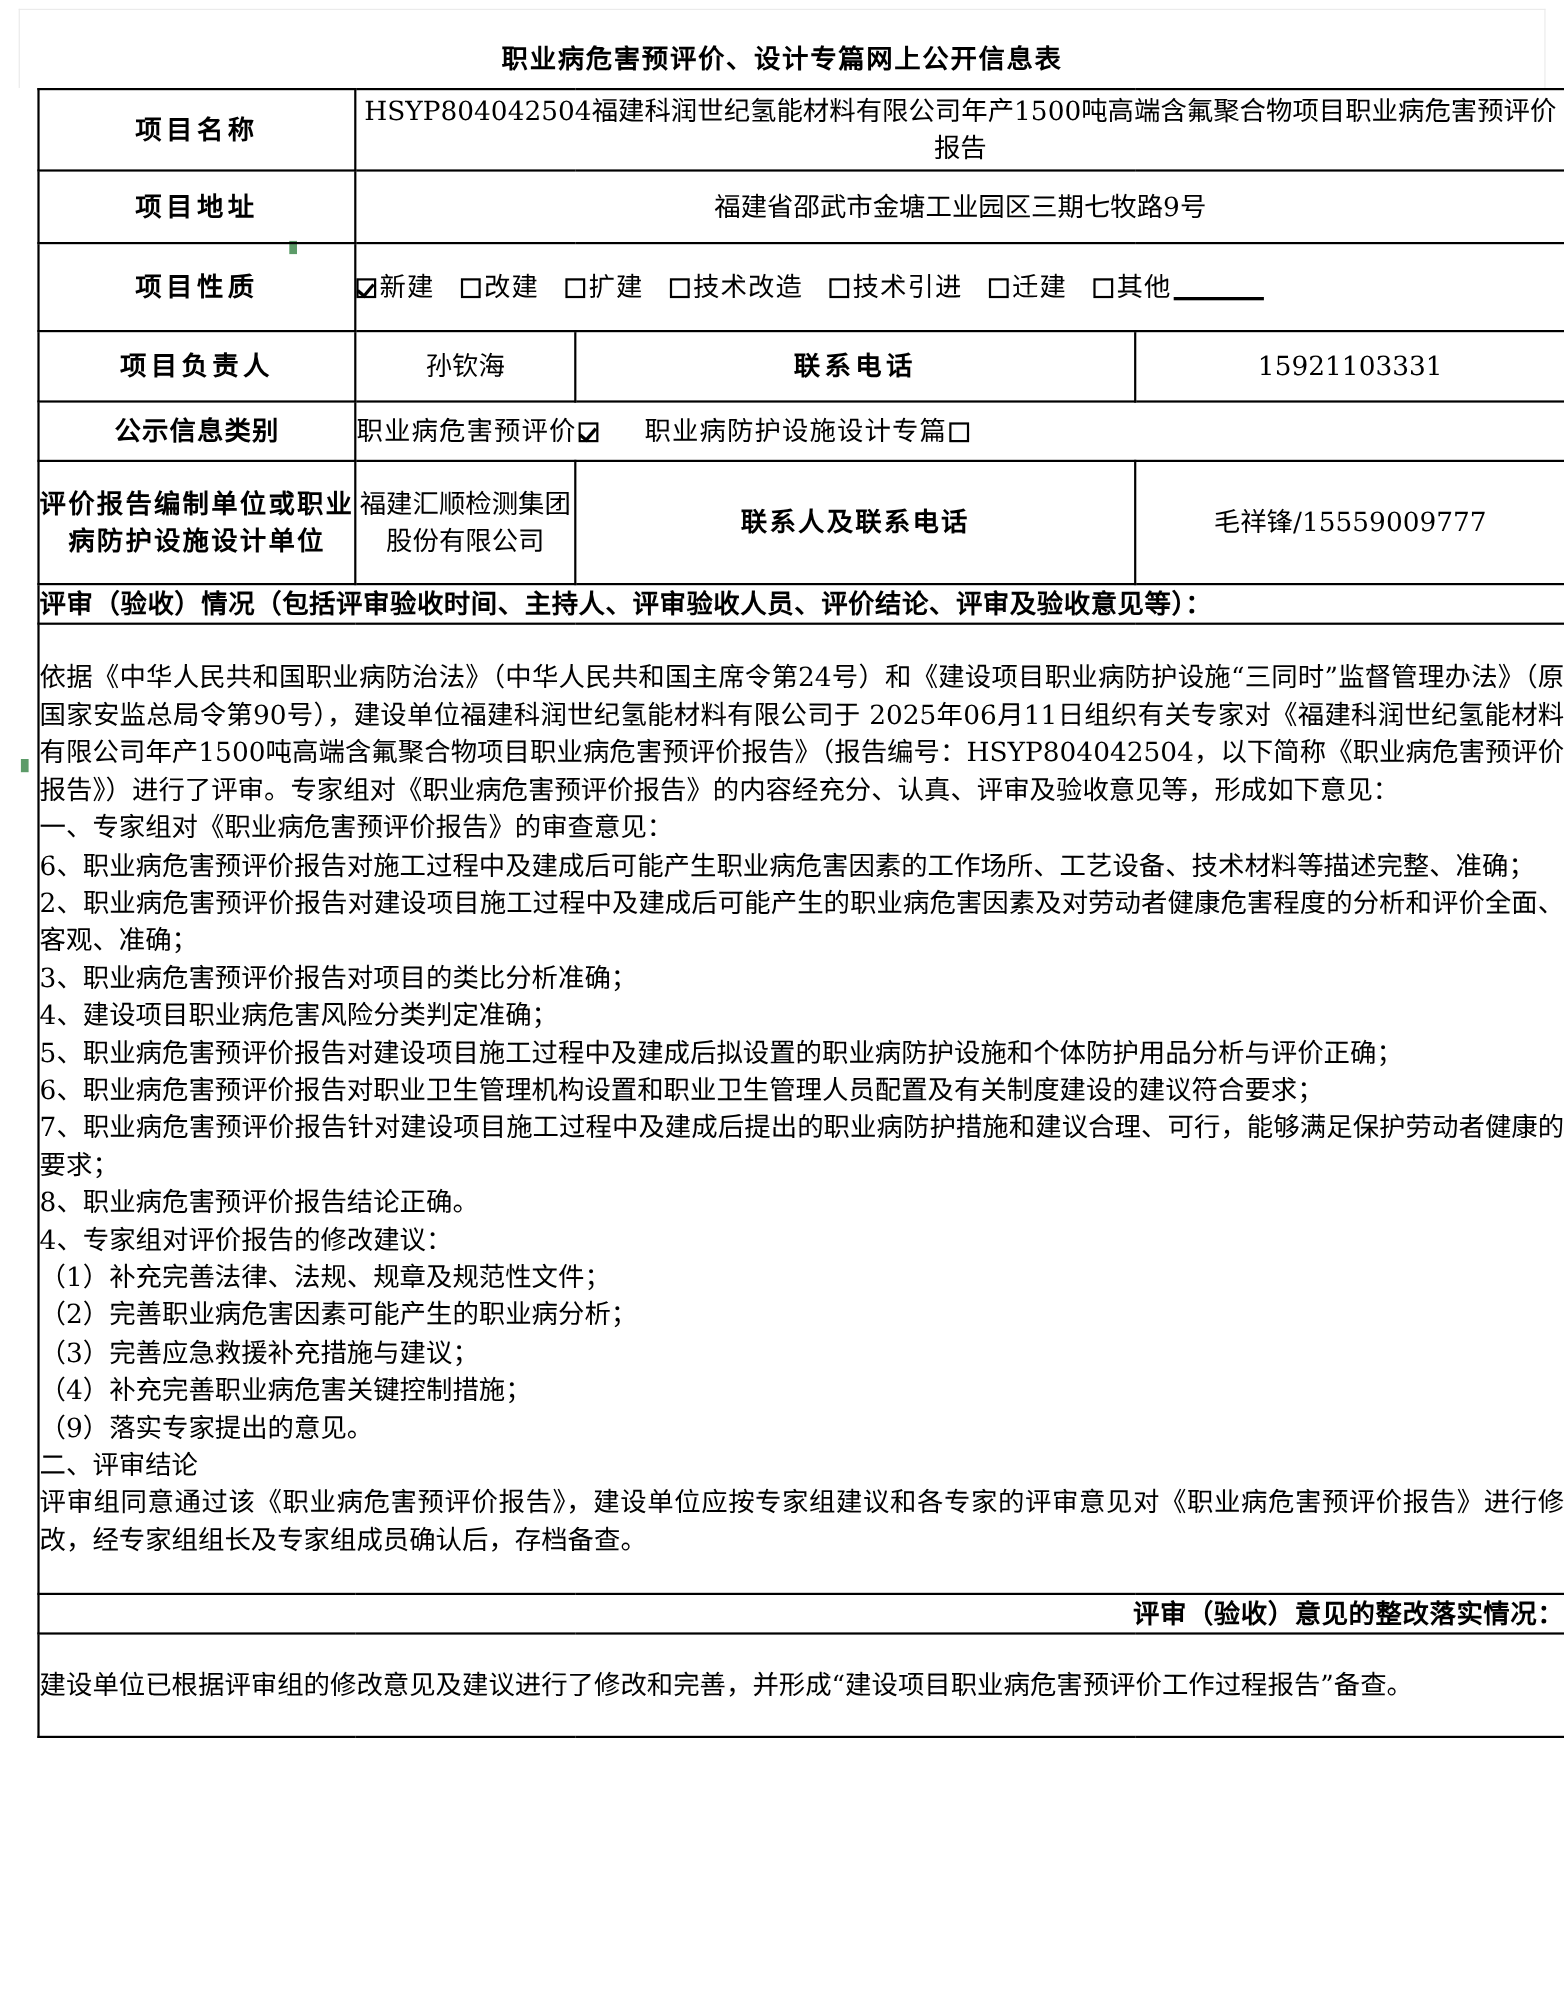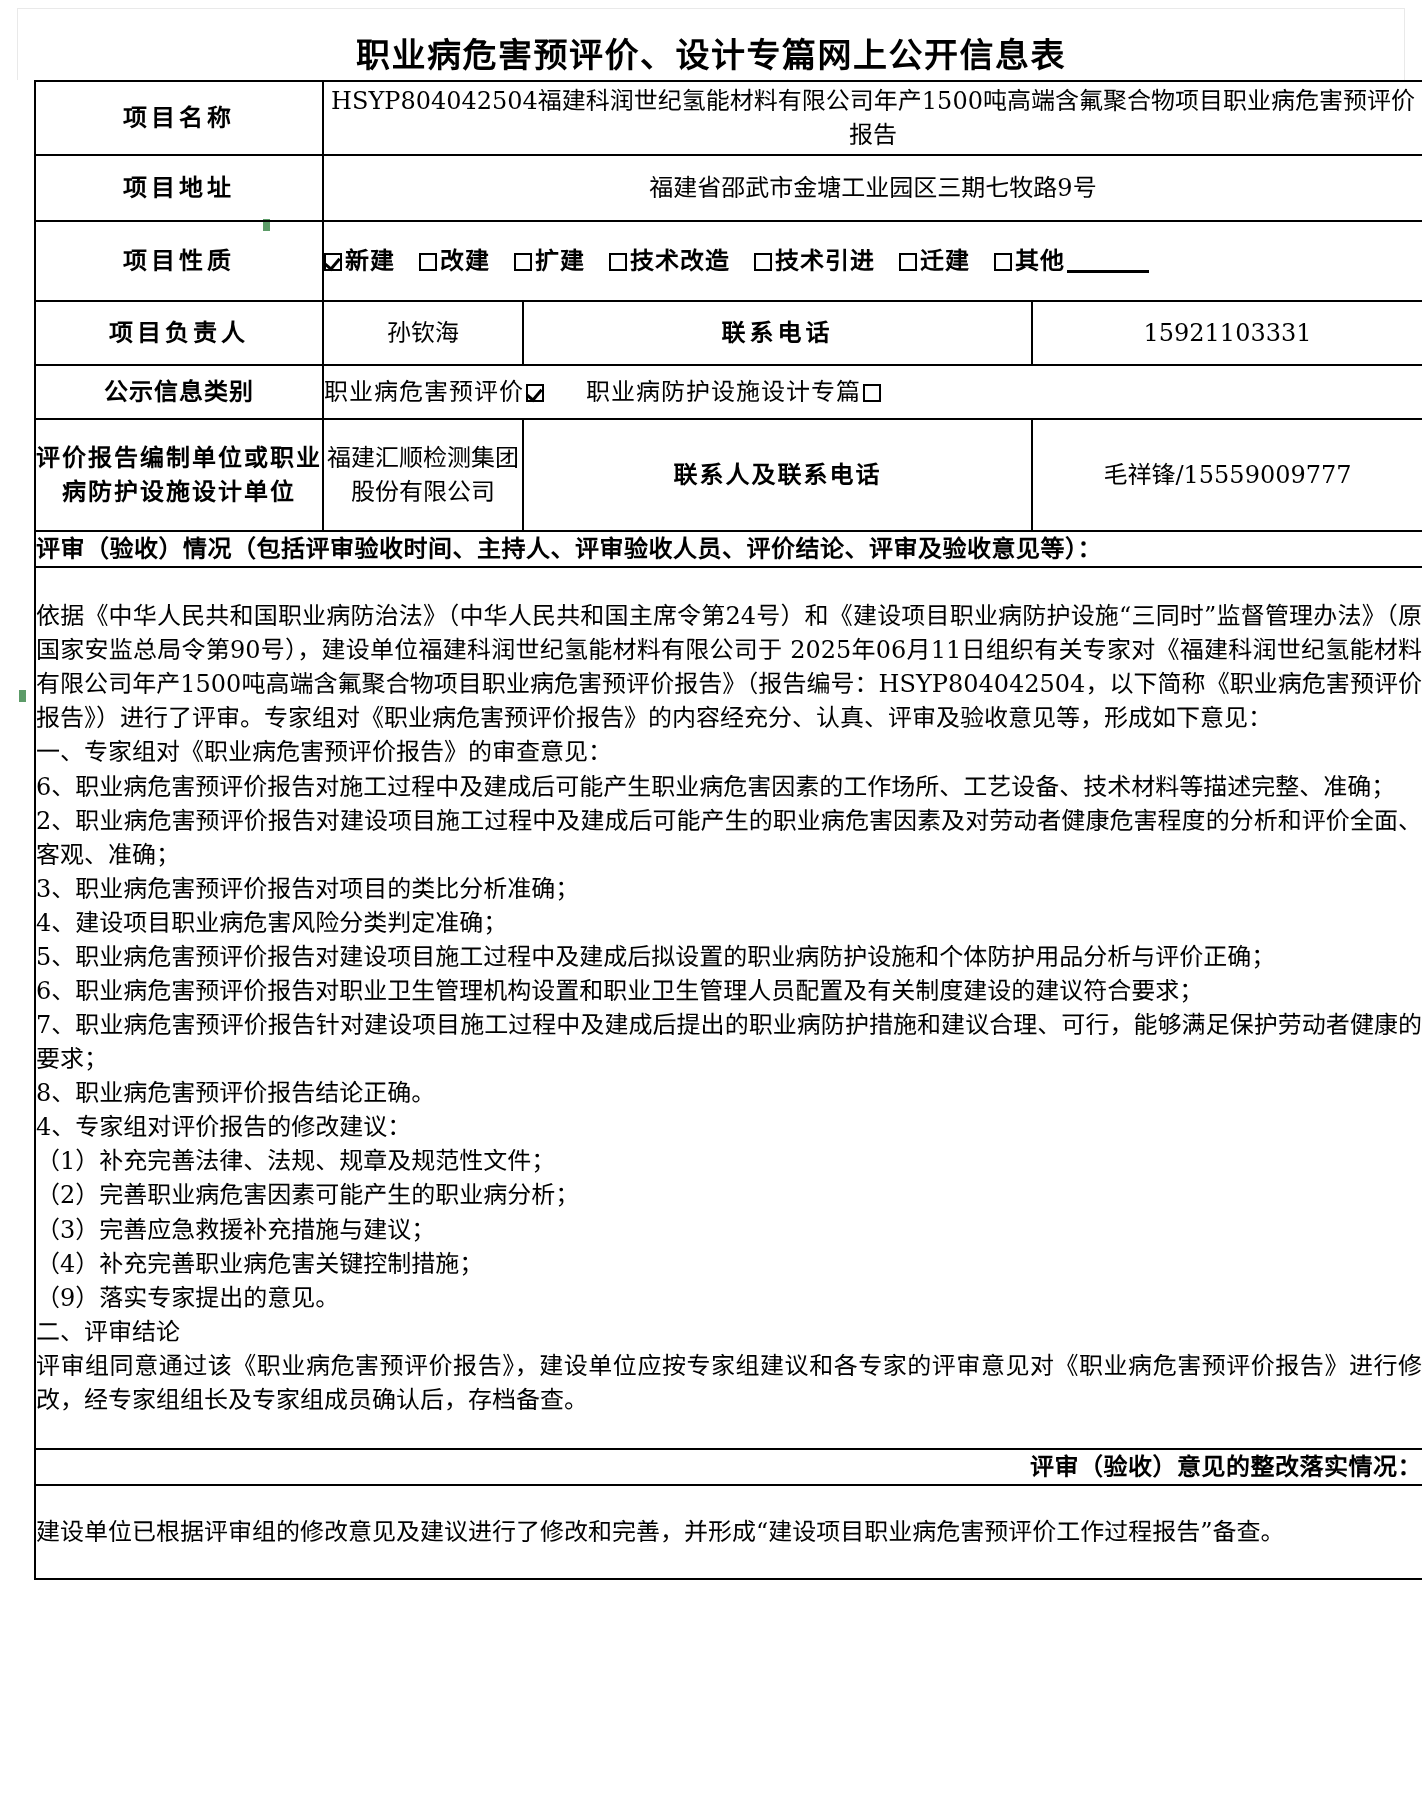--- a/index.html
+++ b/index.html
@@ -33,21 +33,21 @@
     align-items: center;
     justify-content: center;
     border-left: 1px solid #e9e9e9;
     border-top: 1px solid #e9e9e9;
     border-right: 1px solid #e9e9e9;
     box-sizing: border-box;
   }
   .doc-title {
     font-family: Liberation Mono, monospace;
     font-weight: bold;
-    font-size: 34px;
+    font-size: 24px;
     letter-spacing: 1.5px;
     white-space: nowrap;
     margin-top: 15px;
   }
 
   
   table.form {
     position: absolute;
     left: 2px;
     top: 80px;
@@ -217,21 +217,21 @@
         <td class="val-center" colspan="3" style="height:72px;">HSYP804042504福建科润世纪氢能材料有限公司年产1500吨高端含氟聚合物项目职业病危害预评价报告</td>
       </tr>
 
       <tr>
         <td class="lbl">项目地址</td>
         <td class="val-center" colspan="3" style="height:64px;">福建省邵武市金塘工业园区三期七牧路9号</td>
       </tr>
 
       <tr>
         <td class="lbl">项目性质</td>
-        <td class="nature-row" colspan="3" style="height:78px;font-weight:bold;">
+        <td class="nature-row" colspan="3" style="height:78px;">
           <span class="cbitem"><span class="box checked"></span><span>新建</span></span><span class="cbitem"><span class="box"></span><span>改建</span></span><span class="cbitem"><span class="box"></span><span>扩建</span></span><span class="cbitem"><span class="box"></span><span>技术改造</span></span><span class="cbitem"><span class="box"></span><span>技术引进</span></span><span class="cbitem"><span class="box"></span><span>迁建</span></span><span class="cbitem"><span class="box"></span><span>其他</span><span class="blank-line"></span></span>
         </td>
       </tr>
 
       <tr>
         <td class="lbl">项目负责人</td>
         <td class="val-center" style="height:62px;border-radius:20px;">孙钦海</td>
         <td class="lbl">联系电话</td>
         <td class="val-center">15921103331</td>
       </tr>

